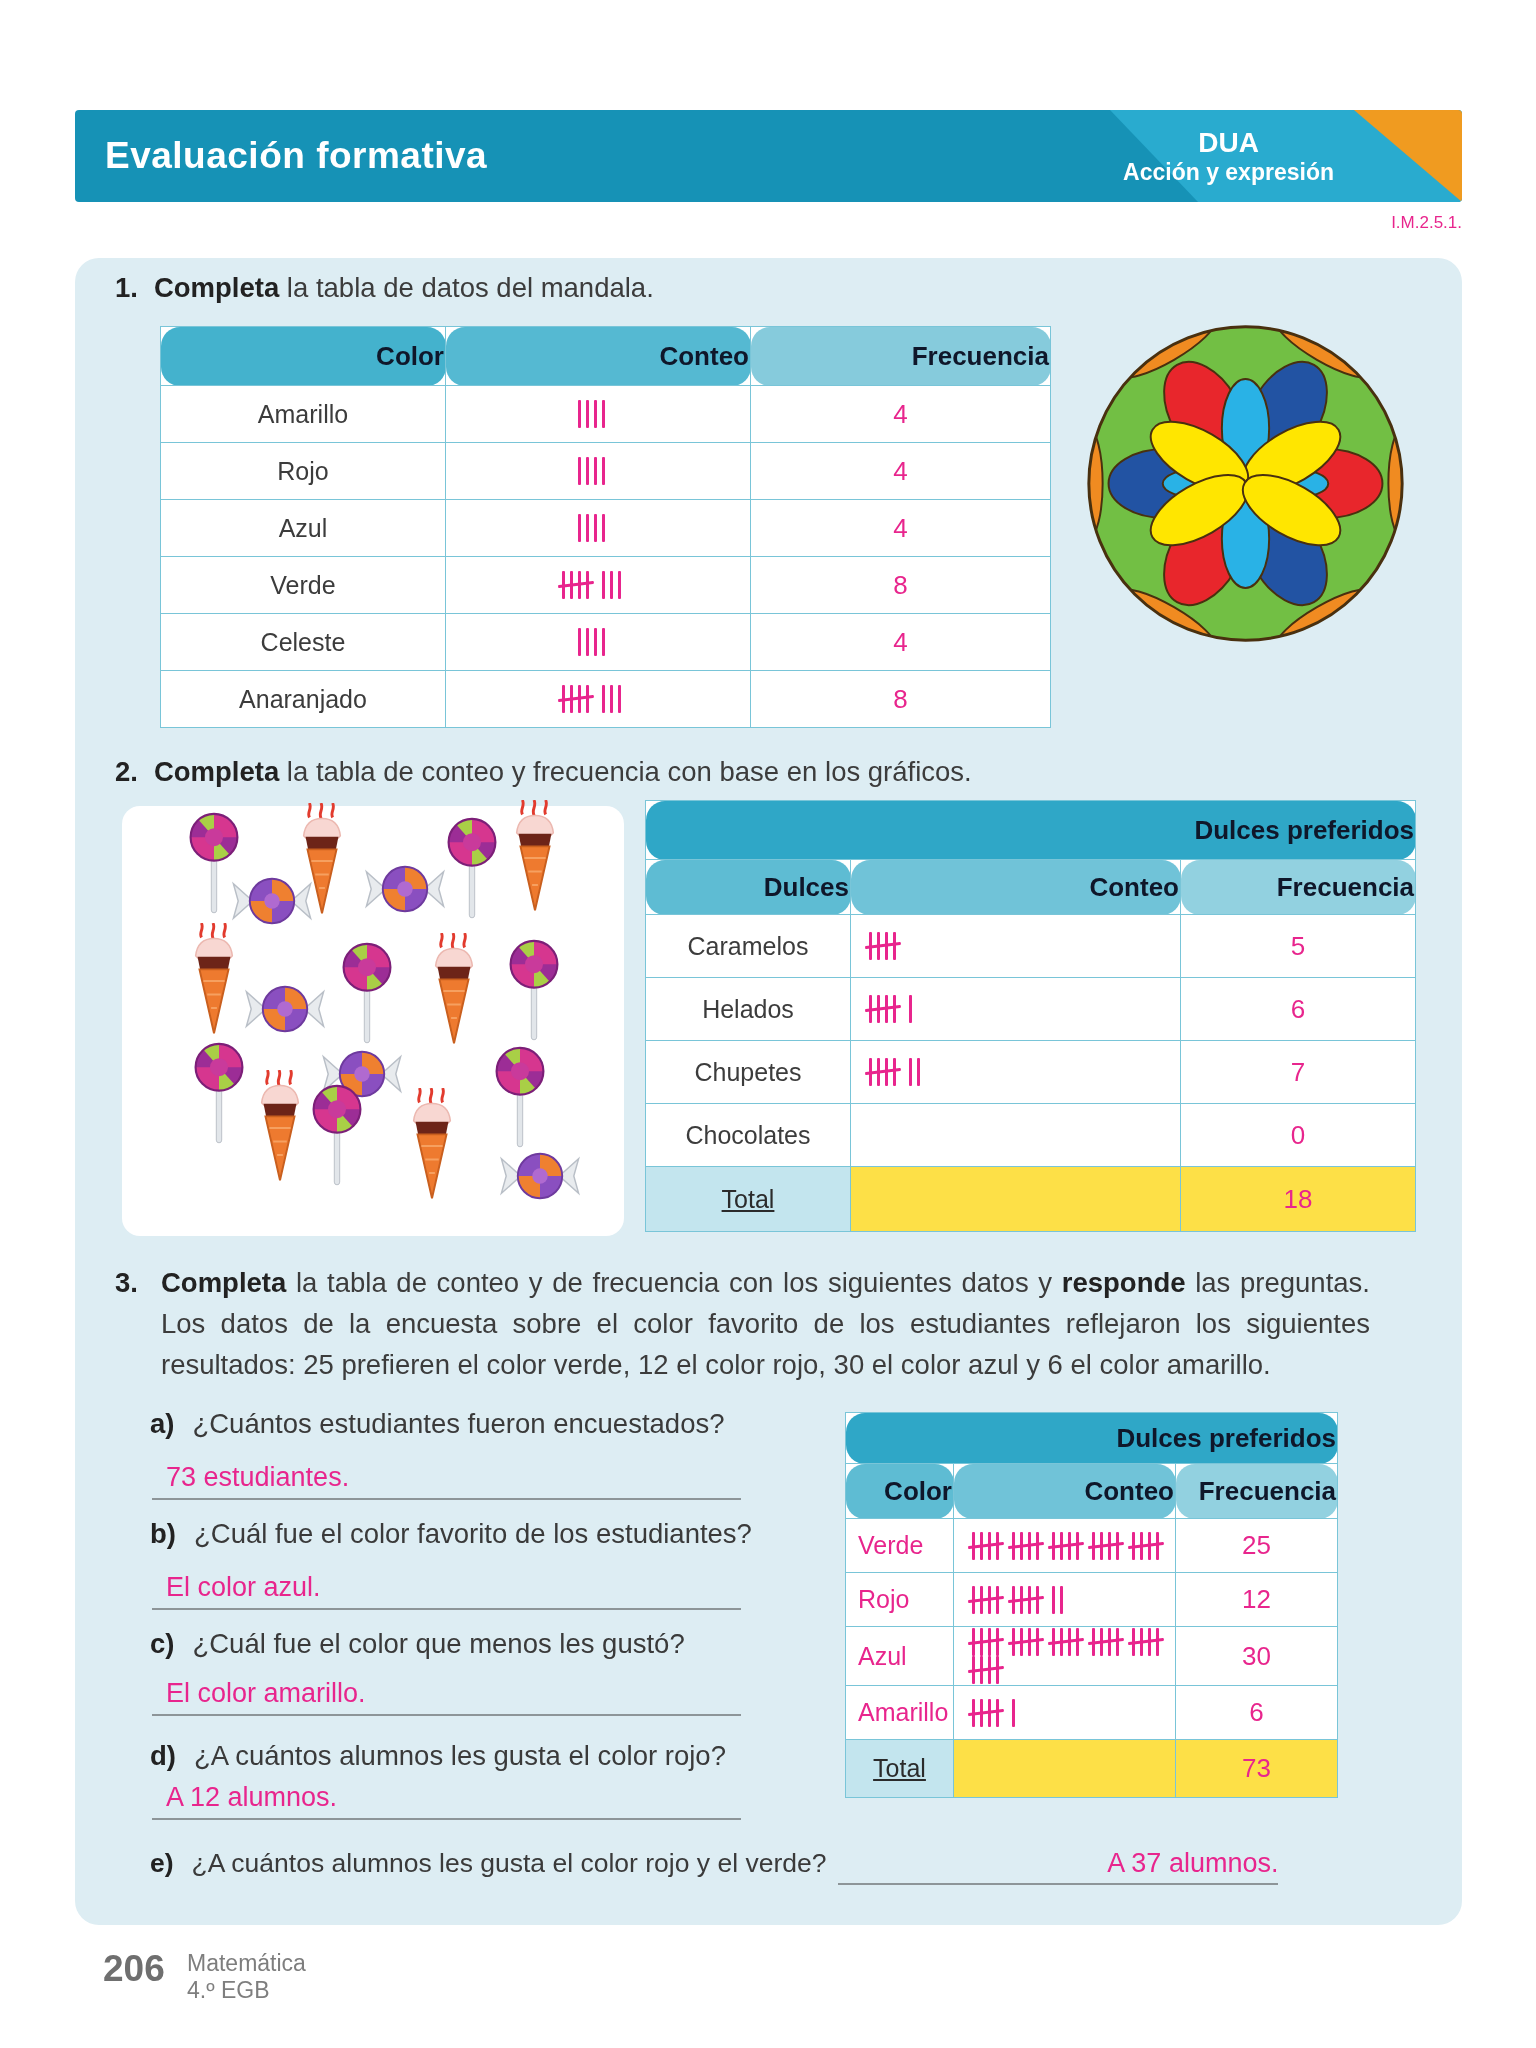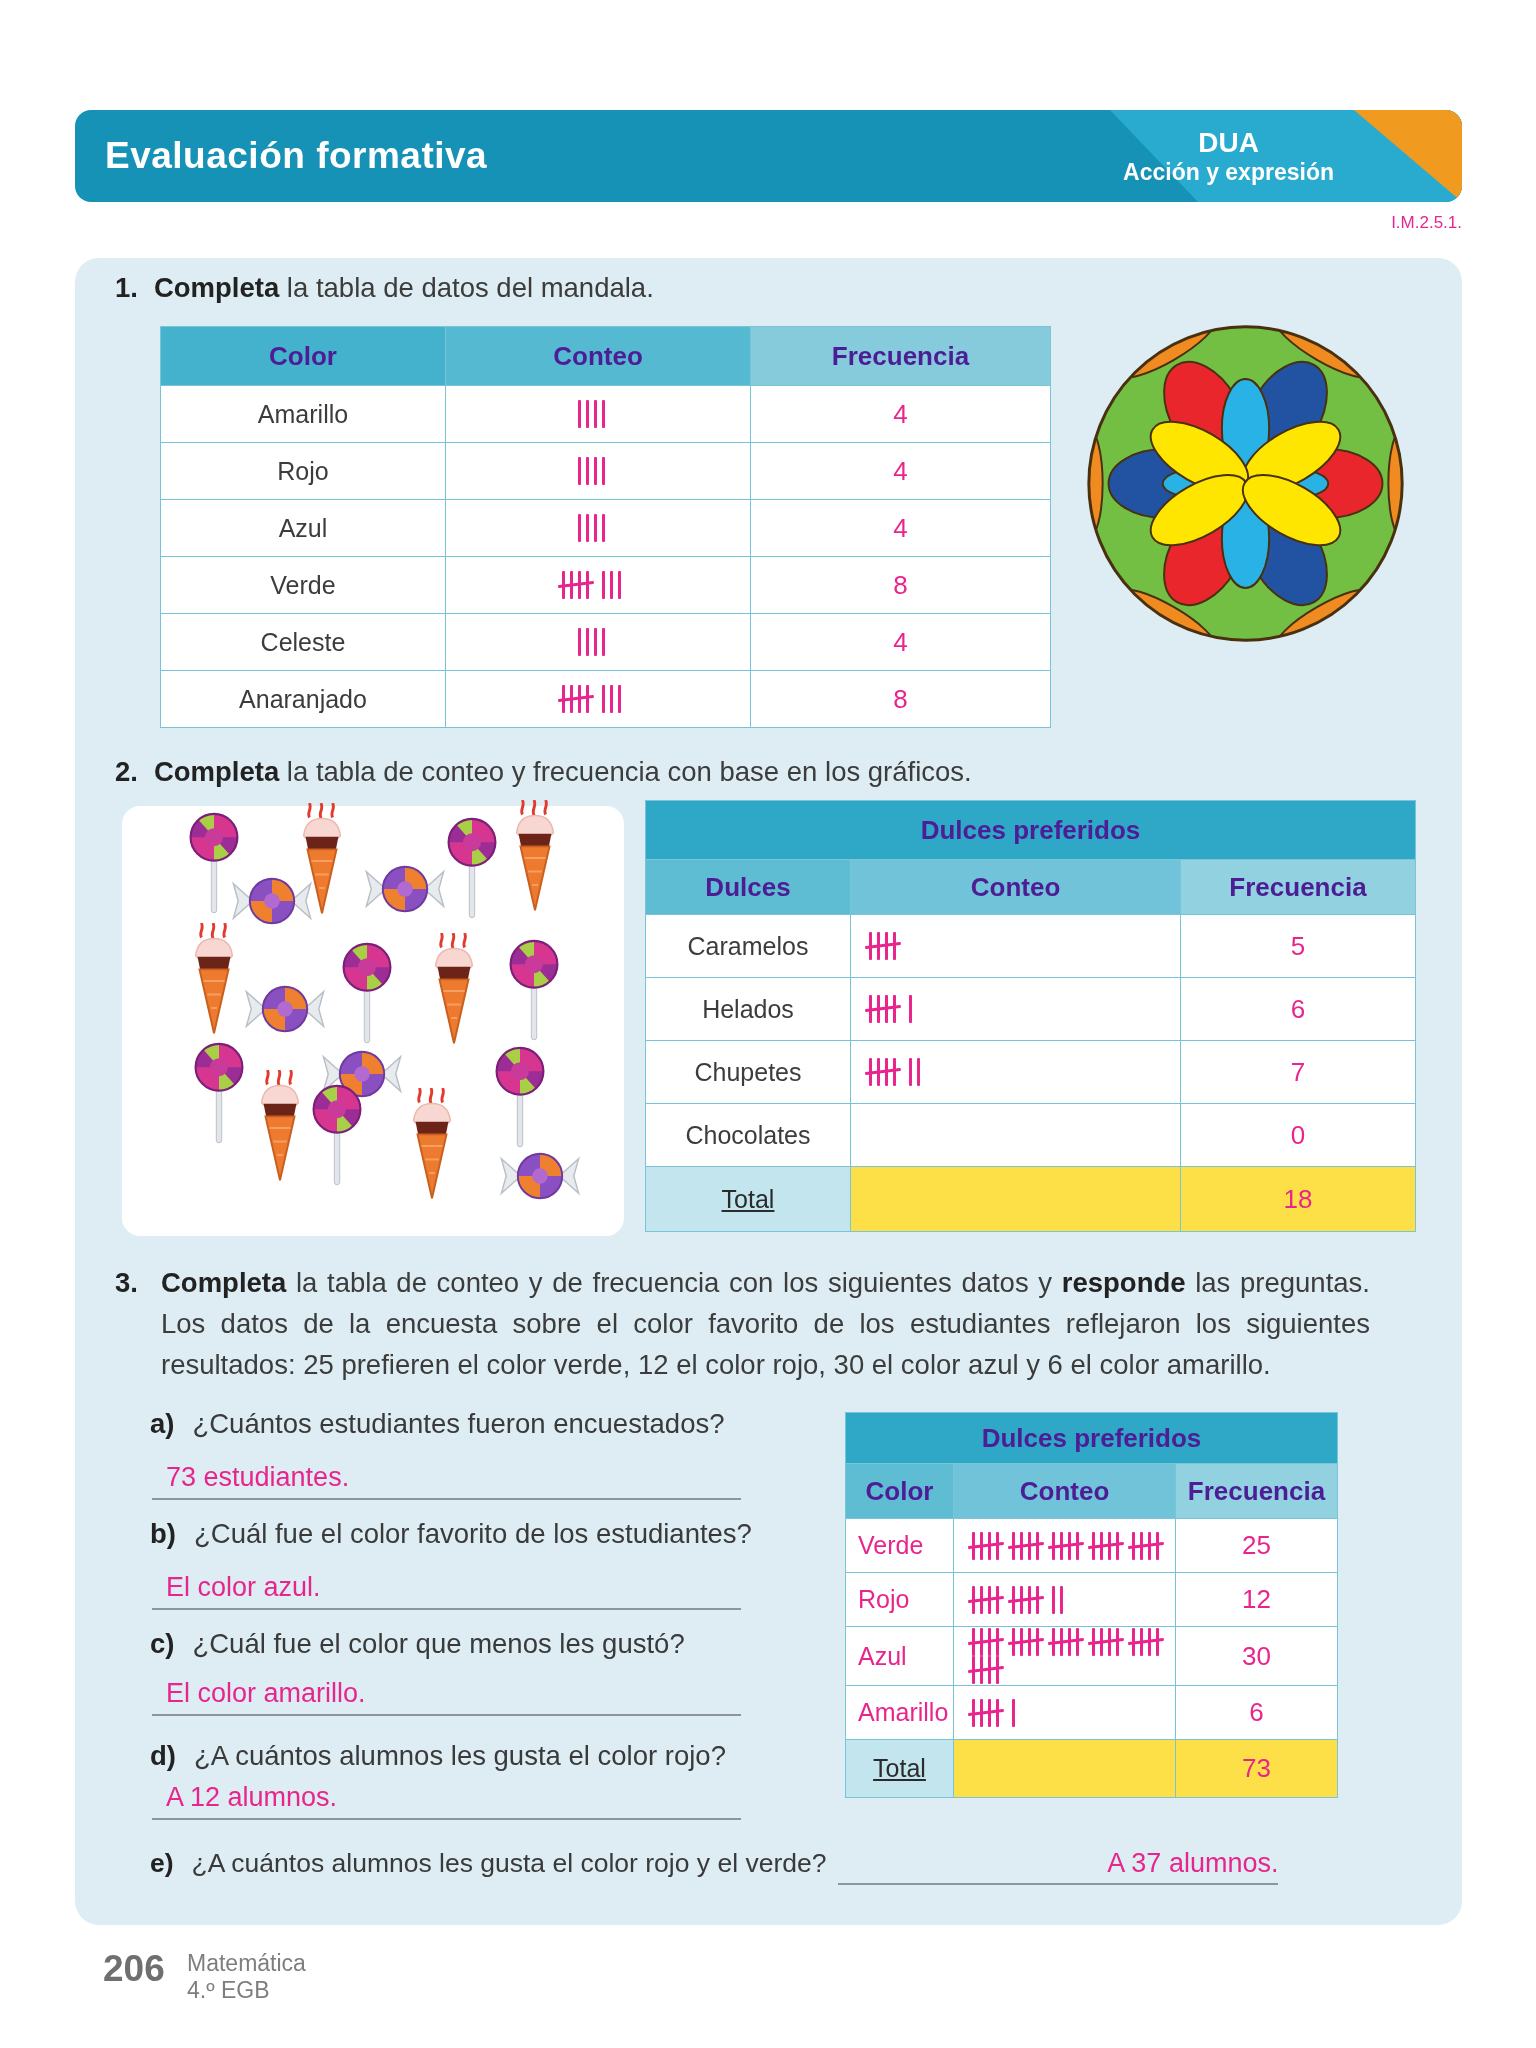--- a/index.html
+++ b/index.html
@@ -1,21 +1,21 @@
 <!DOCTYPE html>
 <html><head>
 <meta charset="utf-8">
 <style>
   html,body{margin:0;padding:0;background:#ffffff;}
   .page{position:relative;width:1536px;height:2048px;background:#ffffff;
         font-family:"Liberation Sans",sans-serif;overflow:hidden;}
 
   
   .hbar{position:absolute;left:75px;top:110px;width:1387px;height:92px;
-        background:#1692b6;border-radius:16px;overflow:hidden;}
+        background:#1692b6;border-radius:4px;overflow:hidden;}
   .hlight{position:absolute;right:0;top:0;height:100%;width:400px;background:#29abcf;
         clip-path:polygon(12% 0,100% 0,100% 100%,34% 100%);}
   .horange{position:absolute;right:0;top:0;width:108px;height:92px;background:#f09b20;
         clip-path:polygon(0 0,100% 0,100% 100%);}
   .htitle{position:absolute;left:30px;top:50%;transform:translateY(-50%);
         color:#ffffff;font-size:37px;font-weight:bold;letter-spacing:.5px;}
   .dua{position:absolute;right:128px;top:50%;transform:translateY(-50%);
         text-align:center;color:#ffffff;}
   .dua1{font-size:28px;font-weight:bold;}
   .dua2{font-size:23px;font-weight:bold;}
@@ -32,21 +32,21 @@
 
   
   table.tbl{border-collapse:collapse;table-layout:fixed;position:absolute;
         background:#ffffff;}
   table.tbl td,table.tbl th{border:1.6px solid #79c5d8;overflow:hidden;
         font-weight:normal;}
   .band{background:#2fa7c7;color:#ffffff;font-weight:bold;font-size:26px;
         text-align:center;}
   th.h0{background:#44b2cd;} th.h1{background:#55b9d2;} th.h2{background:#86cbdc;}
   th.g0{background:#5ebcd3;} th.g1{background:#70c3d8;} th.g2{background:#92d1e0;}
-  table.tbl th{color:#4c1d95;font-size:26px;font-weight:bold;text-align:center;}
+  table.tbl th{color:#0f172a;font-size:26px;font-weight:bold;text-align:right;border-radius:19px;}
   td.lbl{color:#3c3c3c;font-size:25px;text-align:center;}
   td.lbl-left{color:#e8258d;font-size:25px;text-align:left;padding-left:12px;}
   td.freq{color:#e8258d;font-size:26px;text-align:center;}
   td.tallyc{text-align:center;} td.tallyl{text-align:left;padding-left:18px;}
   td.tot-lbl{background:#c3e5ee;color:#2b2b2b;font-weight:bold;font-size:25px;text-align:center;text-decoration:underline;}
   td.tot-cell{background:#fde047;}
 
   
   .tg{display:inline-block;position:relative;height:28px;width:30px;margin-right:10px;
       vertical-align:middle;}

